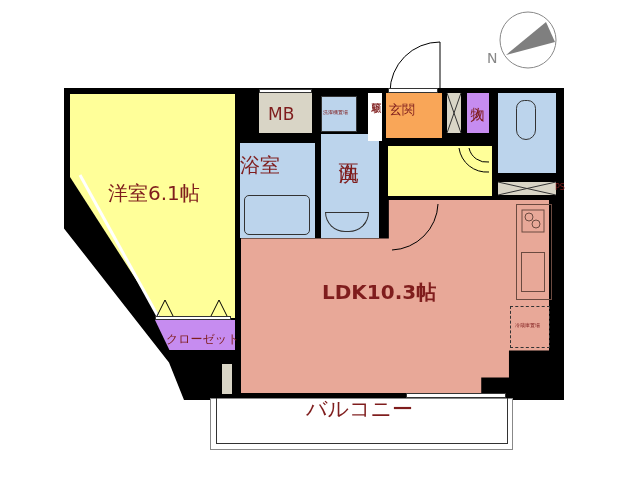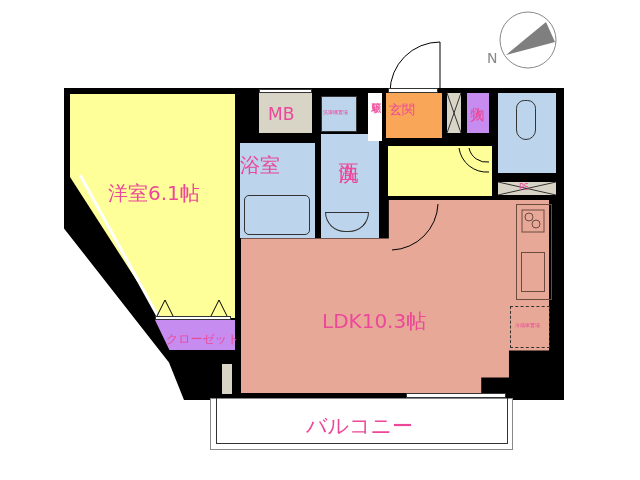--- a/index.html
+++ b/index.html
@@ -1,20 +1,20 @@
 <!DOCTYPE html>
 <html><head>
 <meta charset="utf-8">
 <style>
   html,body{margin:0;padding:0;background:#ffffff;}
   body{width:640px;height:480px;position:relative;overflow:hidden;font-family:"DejaVu Sans",sans-serif;}
   .abs{position:absolute;}
   .wall{background:#000;}
   .room{position:absolute;box-sizing:border-box;}
-  .lbl{position:absolute;color:#ec4899;white-space:nowrap;}
+  .lbl{position:absolute;color:#7f1d1d;white-space:nowrap;}
   .vt{writing-mode:vertical-rl;text-orientation:upright;}
   .win{position:absolute;background:#fff;border:1px solid #333;box-sizing:border-box;}
   svg{position:absolute;overflow:visible;}
 </style>
 </head>
 <body>
 
 <div class="abs" style="left:498px;top:10px;width:60px;height:60px;">
   <svg width="60" height="60" viewBox="0 0 60 60" style="left:0;top:0;">
     <circle cx="30" cy="30" r="28" fill="none" stroke="#888" stroke-width="1"></circle>
@@ -87,35 +87,35 @@
 <div class="lbl vt" style="left:469px;top:96px;font-size:14px;">物入</div>
 
 <div class="room" style="left:498px;top:93px;width:58px;height:80px;background:#bcd4ec;"></div>
 <div class="abs" style="left:516px;top:100px;width:20px;height:40px;border:1px solid #333;border-radius:10px 10px 12px 12px;box-sizing:border-box;"></div>
 
 <div class="room" style="left:498px;top:182px;width:58px;height:13px;background:#d9d5c6;"></div>
 <svg width="58" height="13" style="left:498px;top:182px;">
   <line x1="0" y1="0" x2="58" y2="13" stroke="#333"></line>
     <line x1="58" y1="0" x2="0" y2="13" stroke="#333"></line>
 </svg>
-<div class="lbl" style="left:519px;top:183px;font-size:8px;">PS</div>
+<div class="lbl" style="left:519px;top:183px;font-size:8px;padding-left:36px;">PS</div>
 
 <div class="room" style="left:241px;top:200px;width:308px;height:193px;background:#e8a898;clip-path:polygon(48% 0,100% 0,100% 78%,87% 78%,87% 92%,78% 92%,78% 100%,0 100%,0 20%,48% 20%);"></div>
-<div class="lbl" style="left:322px;top:308px;font-size:20px;">LDK10.3帖</div>
+<div class="lbl" style="left:322px;top:279px;font-size:20px;font-weight:bold;">LDK10.3帖</div>
 <svg width="50" height="50" style="left:392px;top:202px;">
   <path d="M 0 48 A 48 48 0 0 0 46 2" fill="none" stroke="#000"></path>
 </svg>
 
 <div class="abs" style="left:516px;top:204px;width:36px;height:96px;border:1px solid #6b4a40;box-sizing:border-box;"></div>
 <svg width="22" height="22" style="left:522px;top:210px;">
   <rect x="0" y="0" width="22" height="22" fill="none" stroke="#6b4a40"></rect>
   <circle cx="7" cy="7" r="4" fill="none" stroke="#6b4a40"></circle>
     <circle cx="14" cy="14" r="4" fill="none" stroke="#6b4a40"></circle>
 </svg>
 <div class="abs" style="left:521px;top:252px;width:24px;height:40px;border:1px solid #6b4a40;box-sizing:border-box;"></div>
 <div class="abs" style="left:510px;top:306px;width:40px;height:42px;border:1px dashed #333;box-sizing:border-box;"></div>
 <div class="lbl" style="left:515px;top:322px;font-size:5px;">冷蔵庫置場</div>
 
 <div class="win" style="left:406px;top:393px;width:100px;height:5px;"></div>
 
 <div class="abs" style="left:210px;top:398px;width:303px;height:52px;border:1px solid #888;background:#fff;box-sizing:border-box;"></div>
 <div class="abs" style="left:216px;top:398px;width:292px;height:46px;border:1px solid #333;border-top:none;box-sizing:border-box;"></div>
-<div class="lbl" style="left:306px;top:412px;font-size:21px;">バルコニー</div>
+<div class="lbl" style="left:306px;top:395px;font-size:21px;">バルコニー</div>
 
 </body></html>

